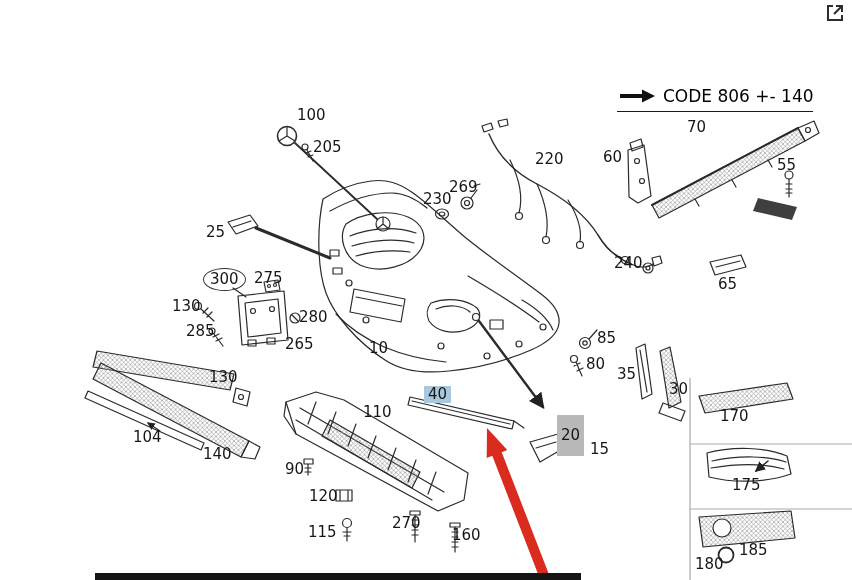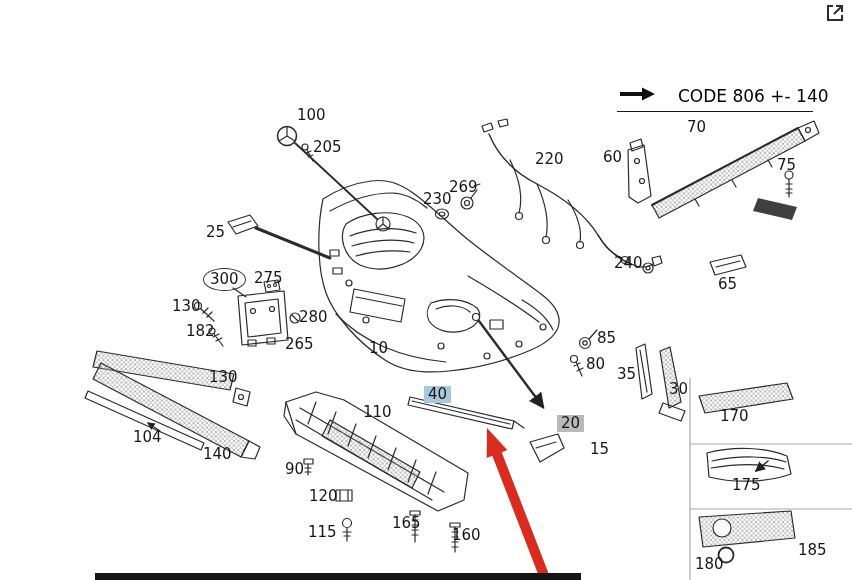--- a/index.html
+++ b/index.html
@@ -2,23 +2,23 @@
 <html style="--highlight-blue: #a9c8dd; --highlight-gray: #b9b9b9; --arrow-red: #d92b1e; --line: #2b2b2b;"><head>
 <meta charset="utf-8">
 <style>
   * { margin:0; padding:0; box-sizing:border-box; }
   html,body { background:#fff; }
   body { font-family:"DejaVu Sans","Liberation Sans",sans-serif; }
   .stage { position:relative; width:852px; height:580px; background:#fff; overflow:hidden; }
   .art { position:absolute; left:0; top:0; }
   .part-label { position:absolute; font-size:15px; line-height:17px; color:#161616; cursor:pointer; user-select:none; }
   .hl-blue { background:var(--highlight-blue,#a9c8dd); padding:0 4px; }
-  .hl-gray { background:var(--highlight-gray,#b9b9b9); padding:0 4px; }
+  .hl-gray { background:var(--highlight-gray,#b9b9b9); padding:12px 4px; }
   .circled { border:1.4px solid #333; border-radius:50%; padding:2px 6px; }
-  .legend { position:absolute; left:620px; top:86px; display:flex; gap:22px; font-size:17px; color:#000; white-space:nowrap; }
+  .legend { position:absolute; left:620px; top:86px; display:flex; align-items:center; gap:7px; font-size:17px; color:#000; white-space:nowrap; }
   .legend-underline { position:absolute; left:617px; top:111px; width:196px; height:1px; background:#1a1a1a; }
   .share-btn { position:absolute; left:824px; top:2px; width:22px; height:22px; cursor:pointer; }
   .bottom-bar { position:absolute; left:95px; top:573px; width:486px; height:7px; background:#141414; }
 </style>
 </head>
 <body>
 
 <div class="stage">
 
   <svg class="art" width="852" height="580" viewBox="0 0 852 580">
@@ -288,44 +288,44 @@
   <div class="part-label" style="left:297px;top:107px">100</div>
   <div class="part-label" style="left:313px;top:139px">205</div>
   <div class="part-label" style="left:206px;top:224px">25</div>
   <div class="part-label" style="left:535px;top:151px">220</div>
   <div class="part-label" style="left:449px;top:179px">269</div>
   <div class="part-label" style="left:423px;top:191px">230</div>
   <div class="part-label" style="left:614px;top:255px">240</div>
   <div class="part-label circled" style="left:203px;top:268px">300</div>
   <div class="part-label" style="left:172px;top:298px">130</div>
   <div class="part-label" style="left:254px;top:270px">275</div>
-  <div class="part-label" style="left:186px;top:323px">182</div>
+  <div class="part-label" style="left:186px;top:323px">285</div>
   <div class="part-label" style="left:299px;top:309px">280</div>
   <div class="part-label" style="left:285px;top:336px">265</div>
   <div class="part-label" style="left:209px;top:369px">130</div>
   <div class="part-label" style="left:133px;top:429px">104</div>
   <div class="part-label" style="left:203px;top:446px">140</div>
   <div class="part-label" style="left:369px;top:340px">10</div>
   <div class="part-label" style="left:363px;top:404px">110</div>
   <div class="part-label" style="left:285px;top:461px">90</div>
   <div class="part-label" style="left:309px;top:488px">120</div>
   <div class="part-label" style="left:308px;top:524px">115</div>
-  <div class="part-label" style="left:392px;top:515px">165</div>
+  <div class="part-label" style="left:392px;top:515px">270</div>
   <div class="part-label" style="left:452px;top:527px">160</div>
   <div class="part-label hl-blue" style="left:424px;top:386px">40</div>
   <div class="part-label hl-gray" style="left:557px;top:415px">20</div>
   <div class="part-label" style="left:590px;top:441px">15</div>
   <div class="part-label" style="left:597px;top:330px">85</div>
   <div class="part-label" style="left:586px;top:356px">80</div>
   <div class="part-label" style="left:617px;top:366px">35</div>
   <div class="part-label" style="left:669px;top:381px">30</div>
   <div class="part-label" style="left:603px;top:149px">60</div>
   <div class="part-label" style="left:687px;top:119px">70</div>
-  <div class="part-label" style="left:777px;top:157px">75</div>
+  <div class="part-label" style="left:777px;top:157px">55</div>
   <div class="part-label" style="left:718px;top:276px">65</div>
   <div class="part-label" style="left:720px;top:408px">170</div>
   <div class="part-label" style="left:732px;top:477px">175</div>
-  <div class="part-label" style="left:798px;top:542px">185</div>
+  <div class="part-label" style="left:739px;top:542px">185</div>
   <div class="part-label" style="left:695px;top:556px">180</div>
 
   <div class="bottom-bar"></div>
 
 </div>
 
 </body></html>

